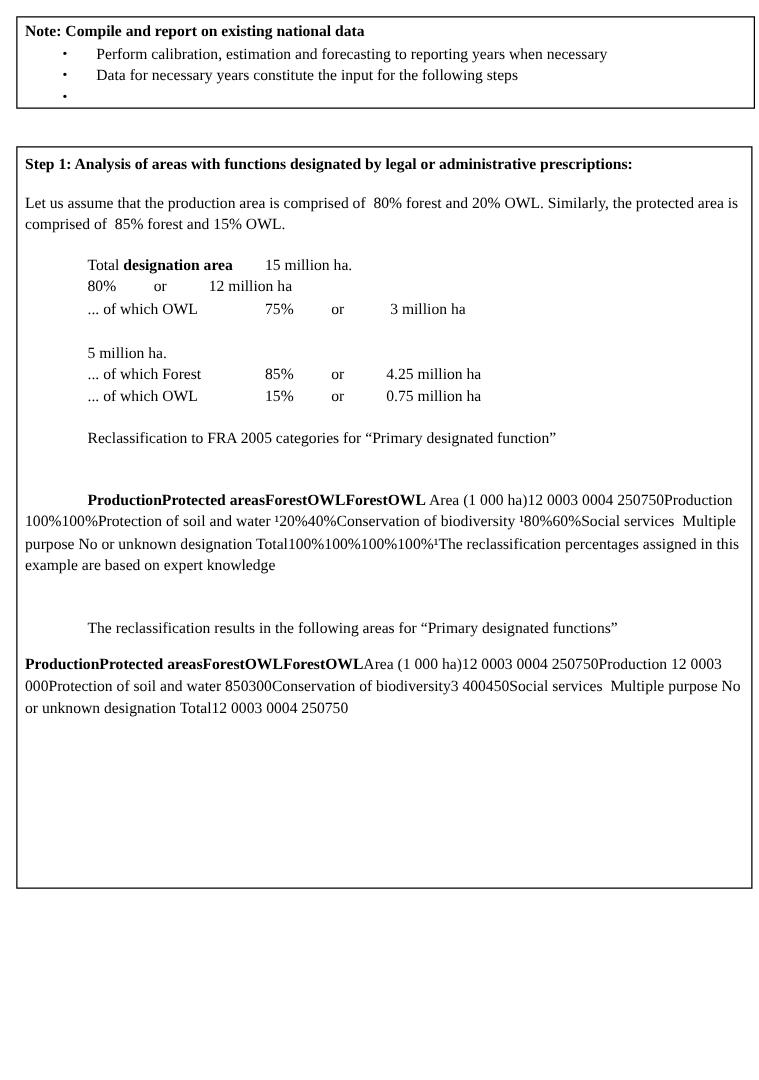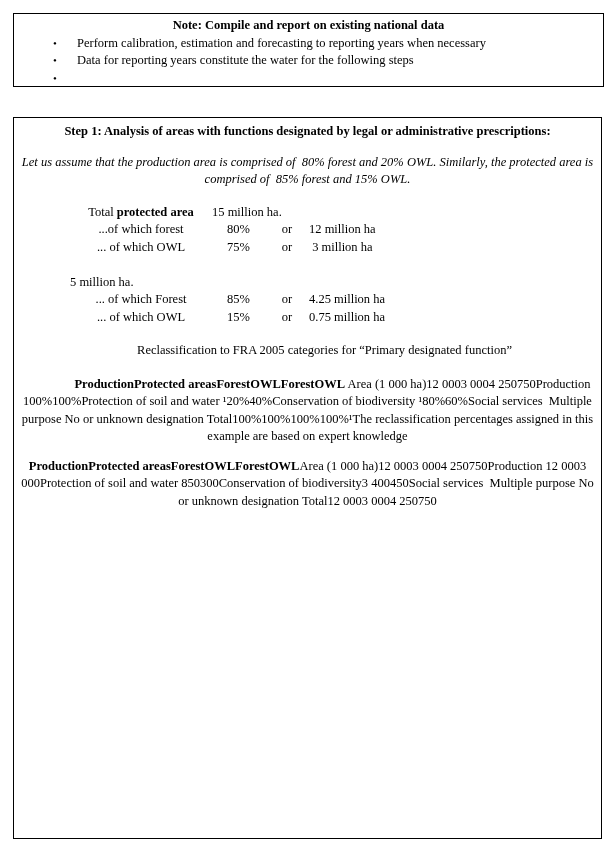--- a/index.html
+++ b/index.html
@@ -15,110 +15,108 @@
     font-size: 12.5px;
     line-height: 17.5px;
     color: #000000;
     overflow: hidden;
   }
   .box {
     position: absolute;
     box-sizing: border-box;
     border: 1.5px solid #000000;
     background: #ffffff;
-    text-align: center;
   }
   #note-box {
     left: 13px;
     top: 13px;
     width: 591px;
     height: 74px;
     padding: 3px 6px;
   }
   #step-box {
     left: 13px;
     top: 117px;
     width: 589px;
-    height: 722px;
+    height: 594px;
     padding: 5px 6px;
   }
   .bold { font-weight: bold; }
   .note-title { font-weight: bold; white-space: pre-wrap; }
   .bullet-row { display: flex; align-items: flex-start; }
   .bullet-glyph {
     display: inline-block;
     width: 10px;
     margin-left: 30px;
     margin-right: 17px;
     font-size: 11px;
   }
   .bullet-text { white-space: pre-wrap; }
   .step-title {
     font-weight: bold;
     white-space: pre-wrap;
     margin-bottom: 13px;
   }
-  .intro { white-space: pre-wrap; font-style: italic; }
+  .intro { white-space: pre-wrap; }
   .atable {
     margin-left: 50px;
     margin-top: 15px;
   }
   .arow { display: flex; }
   .arow .c1 { width: 142px; white-space: pre; }
   .arow .c2 { width: 53px; white-space: pre; }
   .arow .c3 { width: 44px; white-space: pre; }
   .arow .c4 { white-space: pre; }
   .arow .c2.wide { width: auto; }
   .group-gap { height: 17.5px; }
   .caption {
-    margin-left: 34px;
+    margin-left: 50px;
     margin-top: 16px;
     white-space: pre-wrap;
   }
   .para {
-    margin-top: 16px;
+    margin-top: 32px;
     text-indent: 50px;
     white-space: pre-wrap;
   }
   .para-cont {
     margin-top: 12px;
     text-indent: 0;
     white-space: pre-wrap;
   }
 </style>
 </head>
 <body>
 
 <div id="note-box" class="box">
   <div class="note-title">Note: Compile and report on existing national data</div>
   <div class="bullet-row">
     <span class="bullet-glyph">•</span>
     <span class="bullet-text">Perform calibration, estimation and forecasting to reporting years when necessary</span>
   </div>
   <div class="bullet-row">
     <span class="bullet-glyph">•</span>
-    <span class="bullet-text">Data for reporting years constitute the water for the following steps</span>
+    <span class="bullet-text">Data for necessary years constitute the input for the following steps</span>
   </div>
   <div class="bullet-row">
     <span class="bullet-glyph">•</span>
   </div>
 </div>
 
 <div id="step-box" class="box">
   <div class="step-title">Step 1: Analysis of areas with functions designated by legal or administrative prescriptions:</div>
 
   <div class="intro">Let us assume that the production area is comprised of  80% forest and 20% OWL. Similarly, the protected area is comprised of  85% forest and 15% OWL.</div>
 
   <div class="atable">
     <div class="arow">
-      <span class="c1"><span>Total </span><span class="bold">protected area</span></span>
+      <span class="c1"><span>Total </span><span class="bold">designation area</span></span>
       <span class="c2 wide">15 million ha.</span>
     </div>
     <div class="arow">
-      <span class="c1">...of which forest</span>
       <span class="c2">80%</span>
       <span class="c3">or</span>
       <span class="c4">12 million ha</span>
     </div>
     <div class="arow">
       <span class="c1">... of which OWL</span>
       <span class="c2">75%</span>
       <span class="c3">or</span>
       <span class="c4"> 3 million ha</span>
     </div>
@@ -139,14 +137,15 @@
       <span class="c2">15%</span>
       <span class="c3">or</span>
       <span class="c4">0.75 million ha</span>
     </div>
   </div>
 
   <div class="caption">Reclassification to FRA 2005 categories for “Primary designated function”</div>
 
   <div class="para"><span class="bold">ProductionProtected areasForestOWLForestOWL</span><span> Area (1 000 ha)12 0003 0004 250750Production 100%100%Protection of soil and water ¹20%40%Conservation of biodiversity ¹80%60%Social services  Multiple purpose No or unknown designation Total100%100%100%100%¹The reclassification percentages assigned in this example are based on expert knowledge</span></div>
 
+  <div class="para">The reclassification results in the following areas for “Primary designated functions”</div>
   <div class="para-cont"><span class="bold">ProductionProtected areasForestOWLForestOWL</span><span>Area (1 000 ha)12 0003 0004 250750Production 12 0003 000Protection of soil and water 850300Conservation of biodiversity3 400450Social services  Multiple purpose No or unknown designation Total12 0003 0004 250750</span></div>
 </div>
 
 </body></html>

